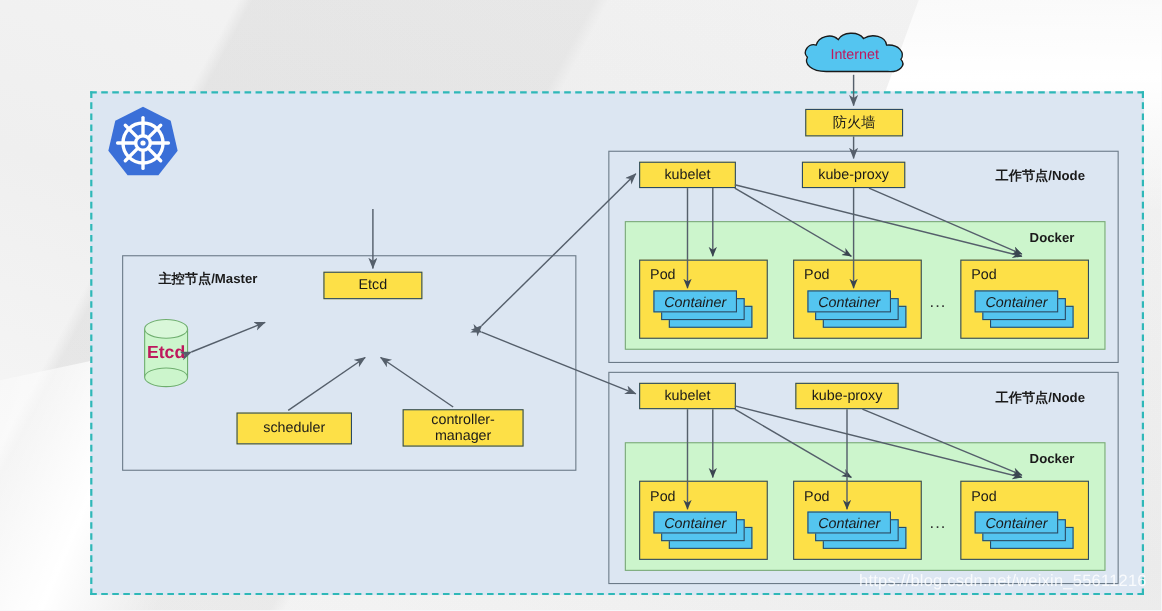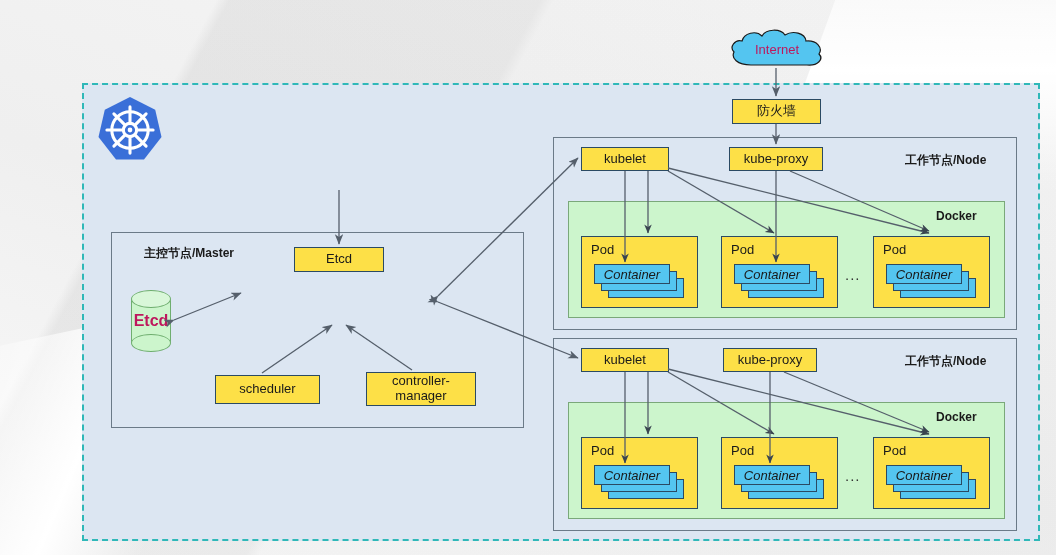--- a/index.html
+++ b/index.html
@@ -338,13 +338,14 @@
 
       <line x1="625" y1="372" x2="625" y2="463" marker-end="url(#ahs)"></line>
       <line x1="648" y1="372" x2="648" y2="434" marker-end="url(#ahs)"></line>
       <line x1="668" y1="372" x2="774" y2="434" marker-end="url(#ahs)"></line>
       <line x1="668" y1="369" x2="929" y2="434" marker-end="url(#ahs)"></line>
       <line x1="770" y1="372" x2="770" y2="463" marker-end="url(#ahs)"></line>
       <line x1="784" y1="372" x2="929" y2="432" marker-end="url(#ahs)"></line>
     </g>
   </svg>
 
+  <div class="watermark">https://blog.csdn.net/weixin_55611216</div>
 </div>
 
 </body></html>

